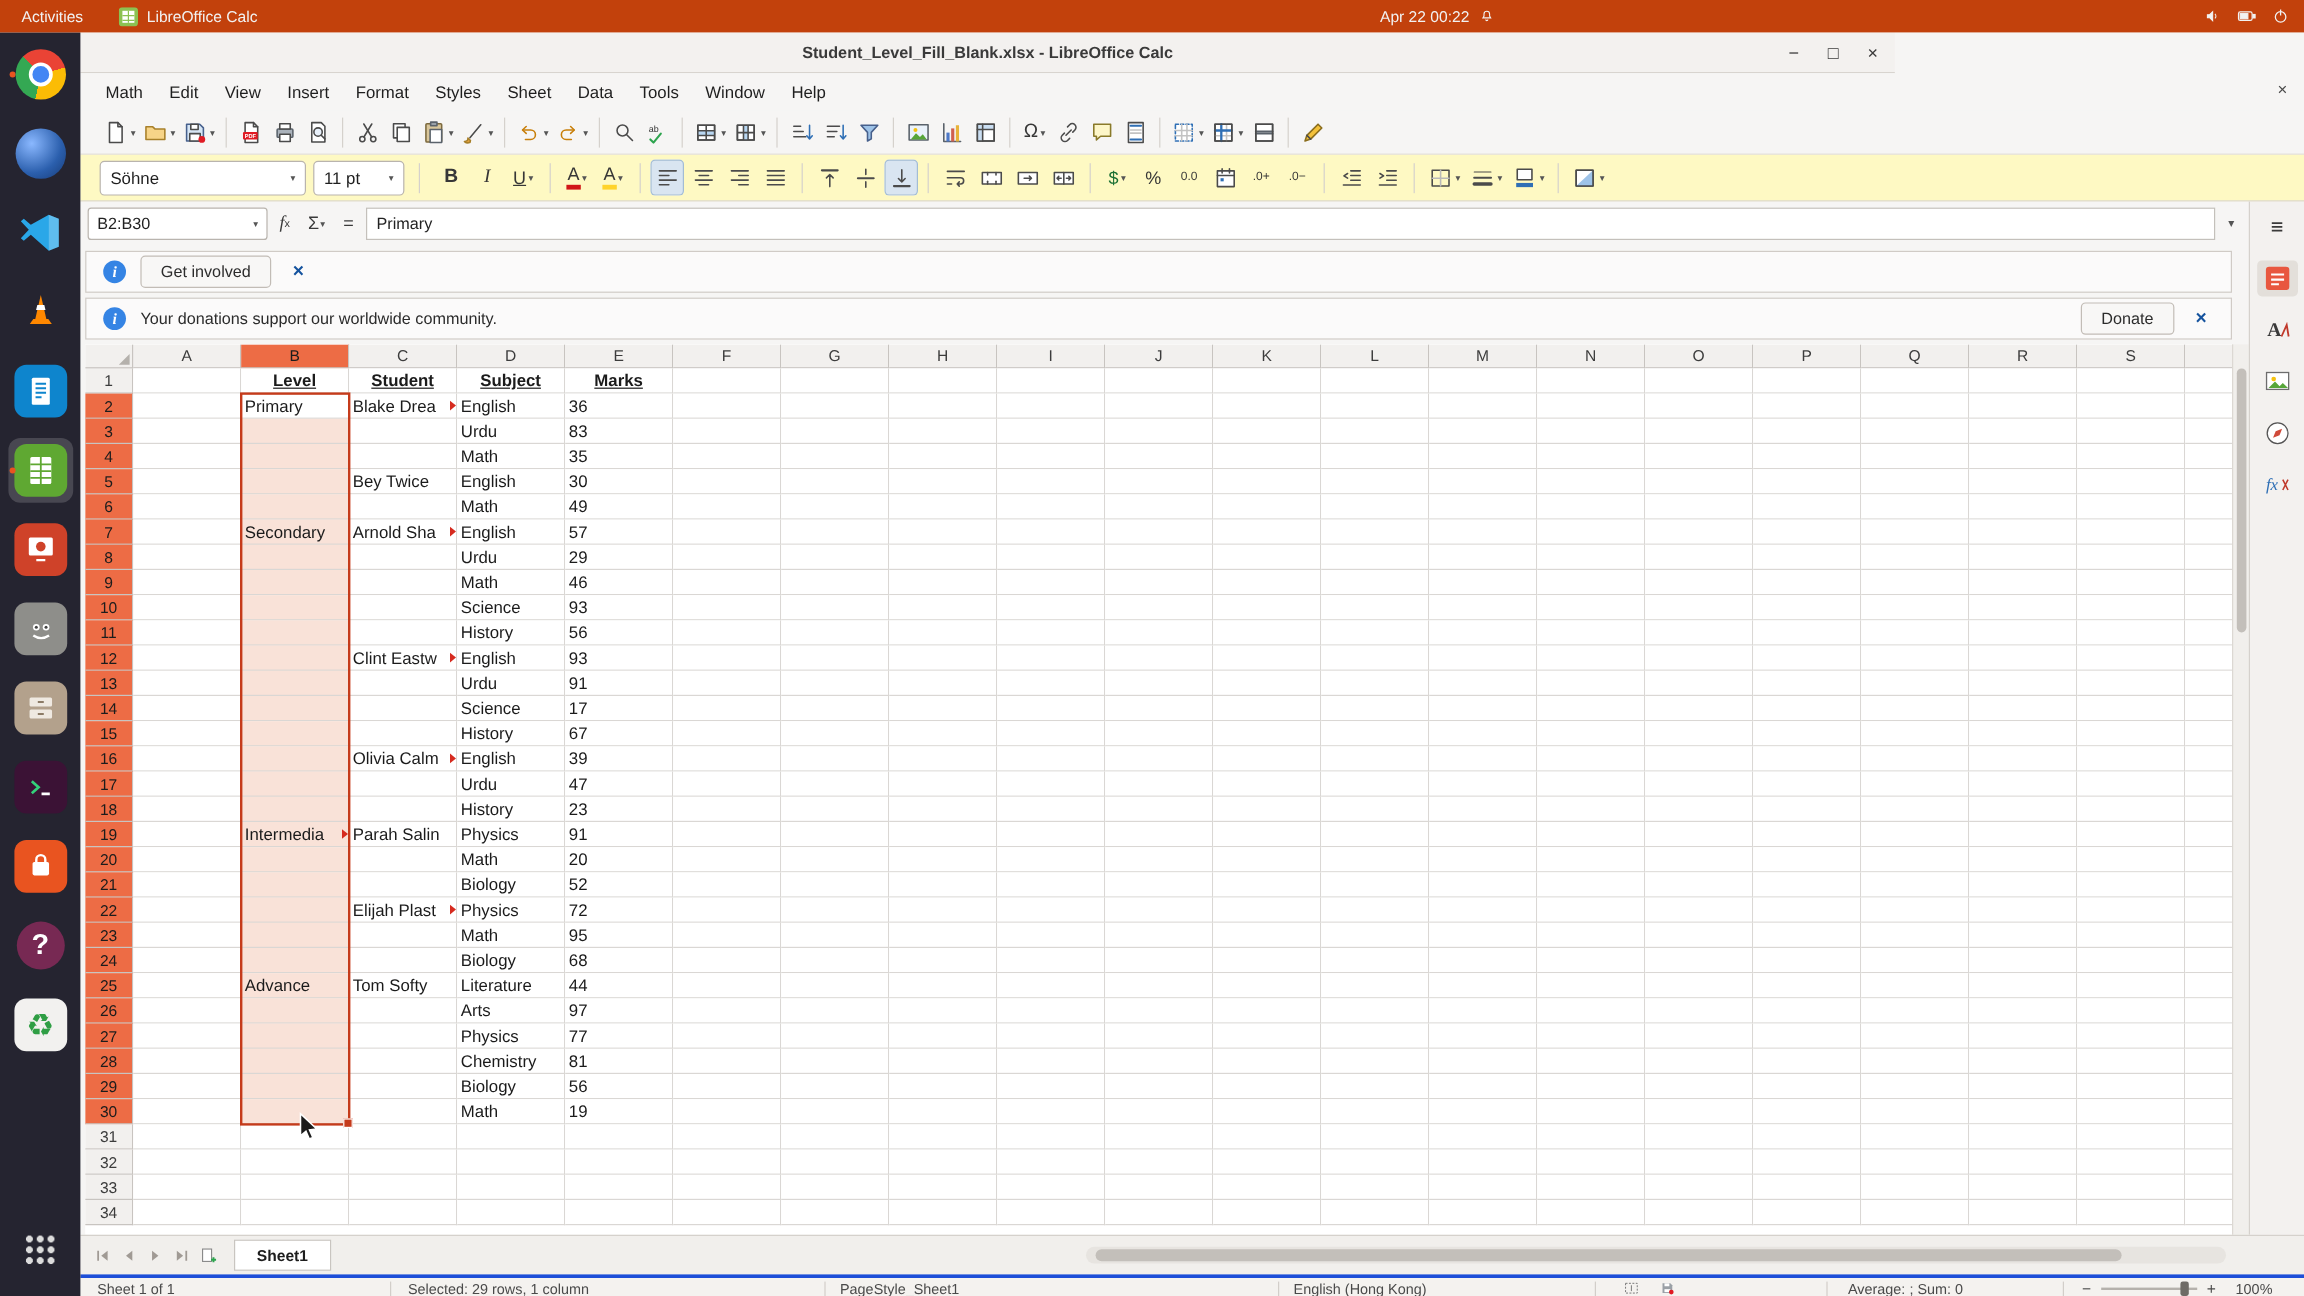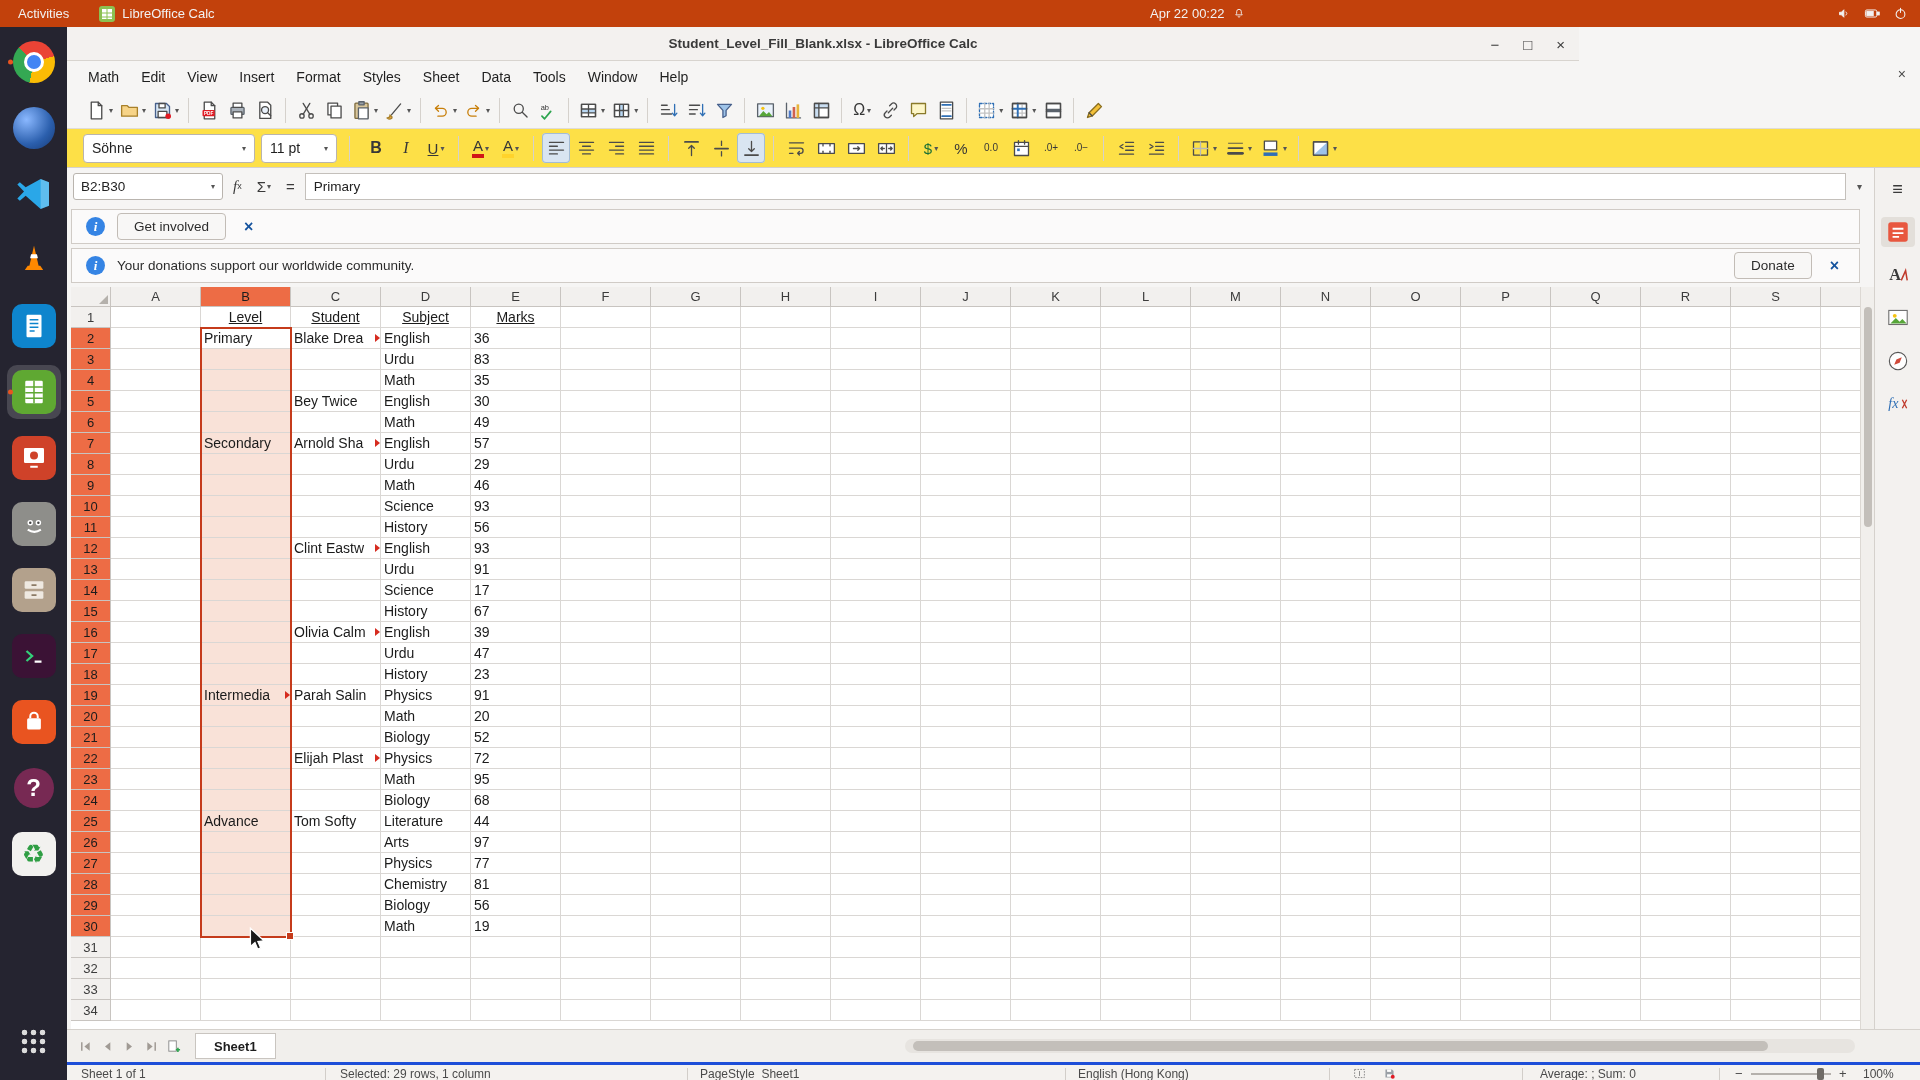--- a/index.html
+++ b/index.html
@@ -31,21 +31,21 @@
   #window{position:absolute;left:67px;top:27px;width:1853px;height:1053px;background:#f6f5f4}
   #titlebar{position:absolute;left:0;top:0;width:1512px;height:34px;background:#f3f1ef;border-bottom:1px solid #d8d4cf;display:flex;align-items:center;justify-content:center}
   #titlebar .wtitle{font-weight:bold;font-size:13.5px;color:#3a3a3a}
   .win-controls{position:absolute;right:14px;top:0;height:34px;display:flex;align-items:center;gap:24px;font-size:15px;color:#3c3c3c}
   #menubar{position:absolute;left:0;top:34px;width:1853px;height:31px;background:#f6f5f4;display:flex;align-items:center;padding-left:10px}
   .mitem{padding:5px 11px;font-size:14px;color:#1f1f1f;border-radius:4px}
   #close-doc{position:absolute;right:14px;top:39px;font-size:14px;color:#4a4a4a}
 
   
   #toolbar{position:absolute;left:0;top:65px;width:1853px;height:37px;background:#f6f5f4;border-bottom:1px solid #e0dcd7;display:flex;align-items:center;padding-left:16px}
-  #formatbar{position:absolute;left:0;top:102px;width:1853px;height:39px;background:#fde047;border-bottom:1px solid #d5d1cc;display:flex;align-items:center;gap:6px;padding-left:16px}
+  #formatbar{position:absolute;left:0;top:102px;width:1853px;height:39px;background:#fef9c3;border-bottom:1px solid #d5d1cc;display:flex;align-items:center;gap:6px;padding-left:16px}
   .tbtn{height:30px;min-width:28px;padding:0 3px;display:flex;align-items:center;justify-content:center;gap:1px;border-radius:4px;flex:none}
   .tbtn.active{background:#d9e5f1;box-shadow:inset 0 0 0 1px #a3bcd4}
   .tbtn svg{width:21px;height:21px;display:block}
   .ticon{font-size:15px;color:#373737;line-height:1}
   .colbar{position:relative;padding-bottom:5px}
   .colbar::after{content:"";position:absolute;left:-1px;right:-1px;bottom:0;height:4px;background:var(--c)}
   .dd{font-size:8px;color:#555;margin-left:1px}
   .tsep{width:1px;height:25px;background:#d5d1cc;margin:0 6px;flex:none}
   .combo{display:flex;align-items:center;justify-content:space-between;background:#fff;border:1px solid #b9b4ae;border-radius:4px;height:29px;padding:0 8px;font-size:14px;color:#1f1f1f;flex:none}
 
@@ -70,21 +70,21 @@
   .gh-row{display:flex;height:20px}
   .g-row{display:flex;height:21px}
   .gh{background:#f2f0ee;border-right:1px solid #c8c4c0;border-bottom:1px solid #c8c4c0;display:flex;align-items:center;justify-content:center;font-size:13px;color:#3c3c3c;flex:none}
   .gh.col{width:90px}
   .gh.corner,.gh.rowh{width:40px}
   .gh.corner{position:relative}
   .gh.corner::after{content:"";position:absolute;right:2px;bottom:2px;border-left:9px solid transparent;border-bottom:9px solid #b5b1ac}
   .gh.sel{background:#ed6c45;color:#1c1c1c}
   .gc{width:90px;flex:none;background:#fff;border-right:1px solid #dad7d4;border-bottom:1px solid #dad7d4;font-size:14px;color:#1b1b1b;display:flex;align-items:flex-end;padding:0 3px 2px;position:relative;overflow:hidden;white-space:nowrap}
   .gc.selfill{background:#f9e2d8}
-  .gc.hcell{justify-content:center;font-weight:normal}
+  .gc.hcell{justify-content:center;font-weight:bold}
   .gc.hcell span{text-decoration:underline}
   .gc.trunc::after{content:"";position:absolute;right:0;bottom:6px;border-left:5px solid #d62b1f;border-top:4px solid transparent;border-bottom:4px solid transparent}
   #sel-border{position:absolute;left:129px;top:40px;width:92px;height:611px;border:2px solid #c53b1b;pointer-events:none}
   #fill-handle{position:absolute;left:215px;top:645px;width:8px;height:8px;background:#c53b1b;border:1px solid #fff}
 
   
   #vscroll{position:absolute;left:1793px;top:260px;width:14px;height:742px;background:#f1efec;border-left:1px solid #dcd8d3}
   #vthumb{position:absolute;left:3px;top:20px;width:8px;height:220px;background:#c3bfba;border-radius:4px}
 
   

